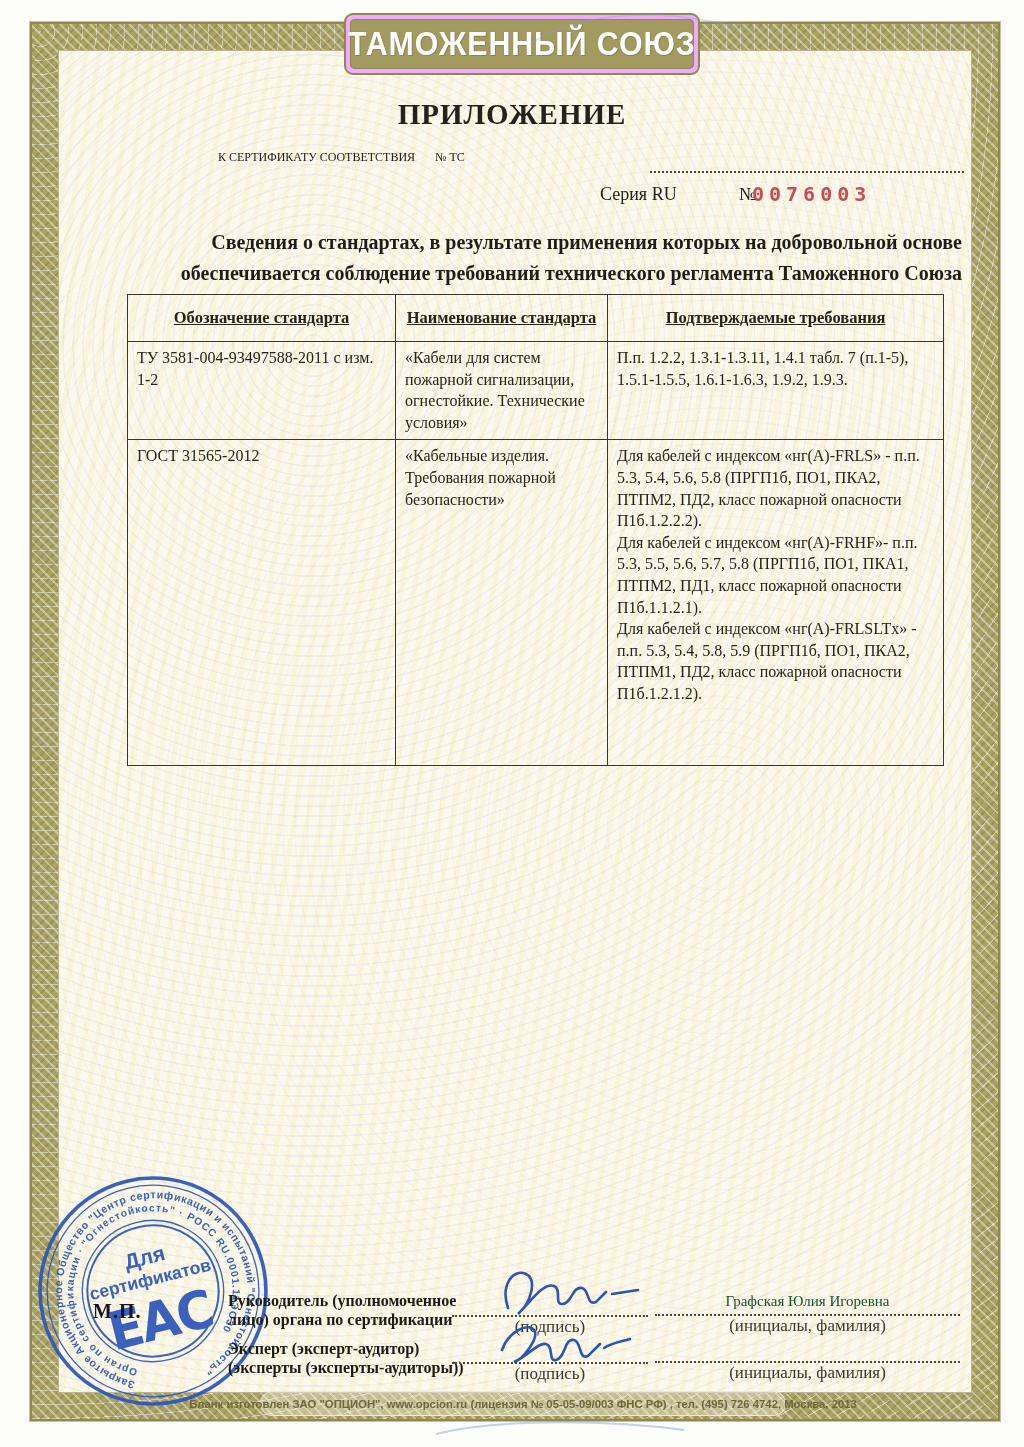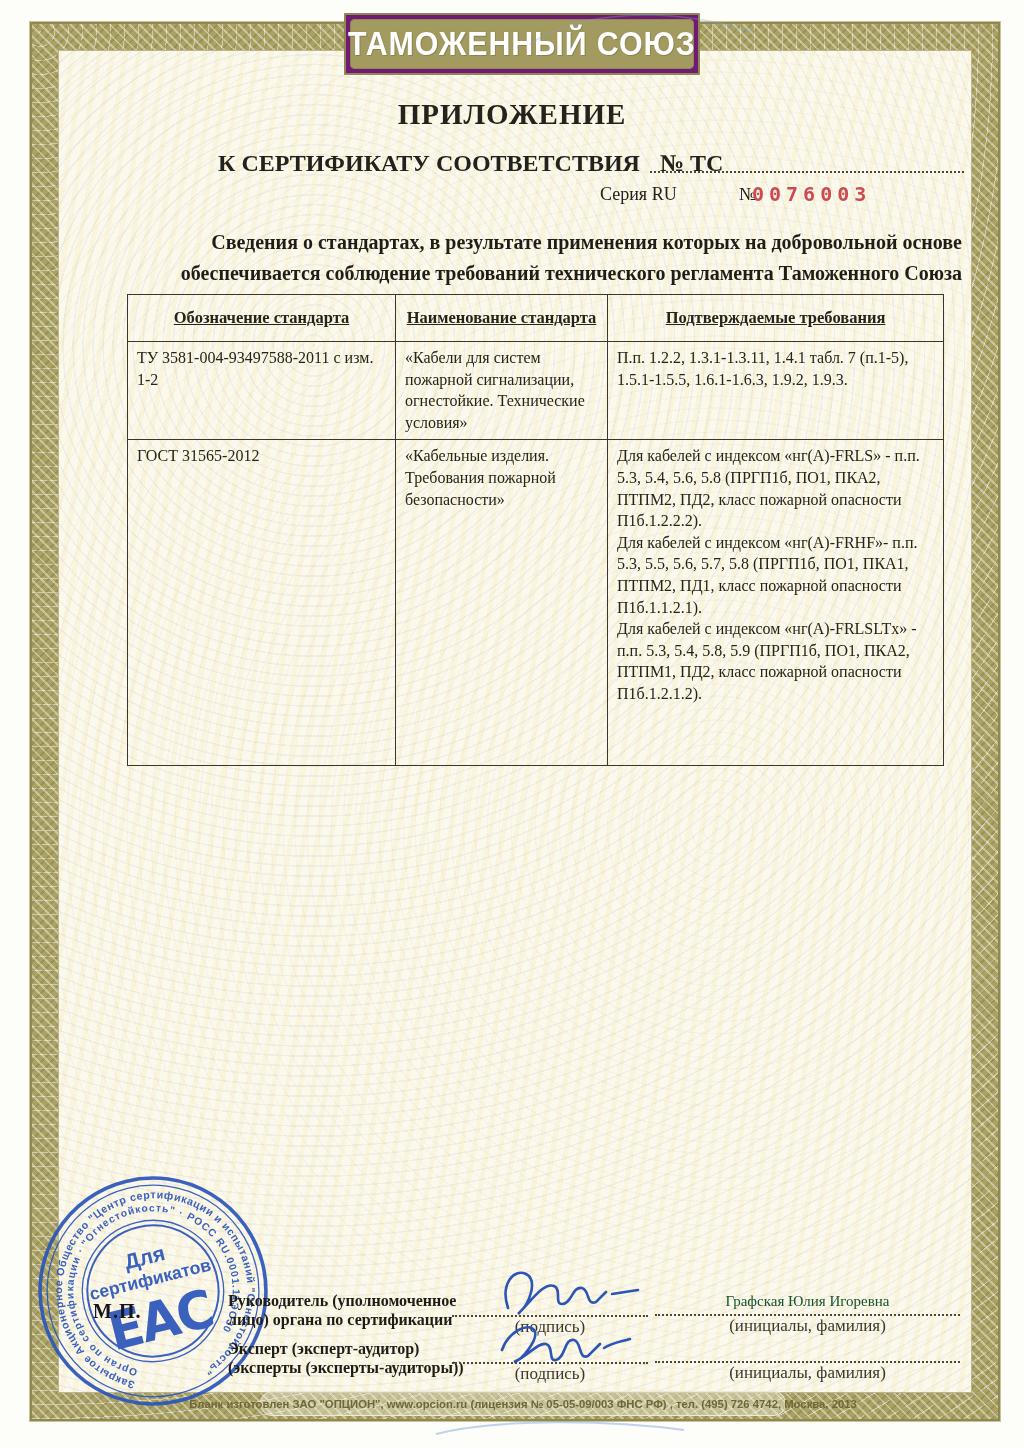--- a/index.html
+++ b/index.html
@@ -24,38 +24,38 @@
     background-color:#fbf8ec;
     background-image:
       repeating-radial-gradient(circle at 28% 22%, rgba(140,150,210,.10) 0 1.5px, rgba(0,0,0,0) 1.5px 10px),
       repeating-radial-gradient(circle at 72% 58%, rgba(235,175,145,.09) 0 1.5px, rgba(0,0,0,0) 1.5px 12px),
       repeating-linear-gradient(100deg, rgba(244,234,178,.28) 0 5px, rgba(255,255,255,0) 5px 13px);
     box-shadow: inset 0 0 0 1px rgba(140,130,80,.55);
   }
   
   .banner{
     position:absolute;left:344px;top:13px;width:356px;height:62px;
-    border:2px solid #8f8852;border-radius:1px;background:#701a75;padding:4px;box-sizing:border-box;
+    border:2px solid #8f8852;border-radius:9px;background:#f0abfc;padding:4px;box-sizing:border-box;
   }
   .banner-in{
     width:100%;height:100%;background:#a29a5f;border-radius:5px;
     display:flex;align-items:center;justify-content:center;
     box-shadow:inset 0 0 0 1px #8f8852;
   }
   .banner-in span{
     font-family:"Liberation Sans","DejaVu Sans",sans-serif;
     font-weight:bold;font-size:33px;color:#ffffff;letter-spacing:1px;
     transform:scaleX(.92);text-shadow:0 0 1px #7c7545, 1px 1px 0 #8d8550;
     white-space:nowrap;
   }
   .title{
     position:absolute;left:0;top:98px;width:100%;text-align:center;
     font-size:29px;font-weight:bold;letter-spacing:1px;color:#24221a;
   }
-  .certline-label{position:absolute;left:218px;top:150px;font-size:24px;font-weight:bold;white-space:nowrap;}
+  .certline-label{position:absolute;left:218px;top:150px;font-size:12px;font-weight:normal;white-space:nowrap;}
   .certline-label .no{margin-left:20px;}
   .certno{position:absolute;left:655px;top:144px;width:305px;text-align:center;font-size:17px;font-weight:bold;white-space:nowrap;}
   .certno-line{position:absolute;left:650px;top:171px;width:314px;border-top:2px dotted #4a463c;}
   .series{position:absolute;left:600px;top:184px;font-size:18px;white-space:nowrap;}
   .series .numsign{margin-left:62px;}
   .rednum{
     position:absolute;left:752px;top:182px;
     font-family:"DejaVu Sans Mono","Liberation Mono",monospace;
     font-size:20px;font-weight:bold;color:#cd4a50;letter-spacing:5px;
   }

